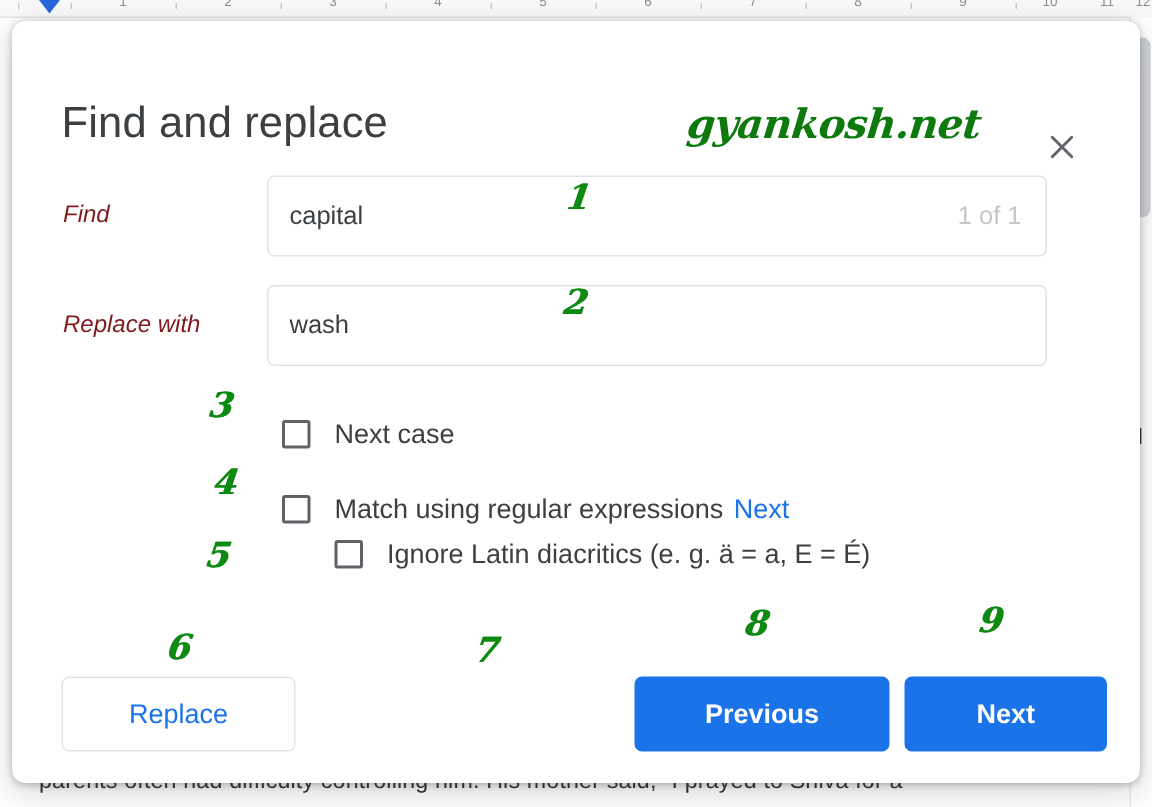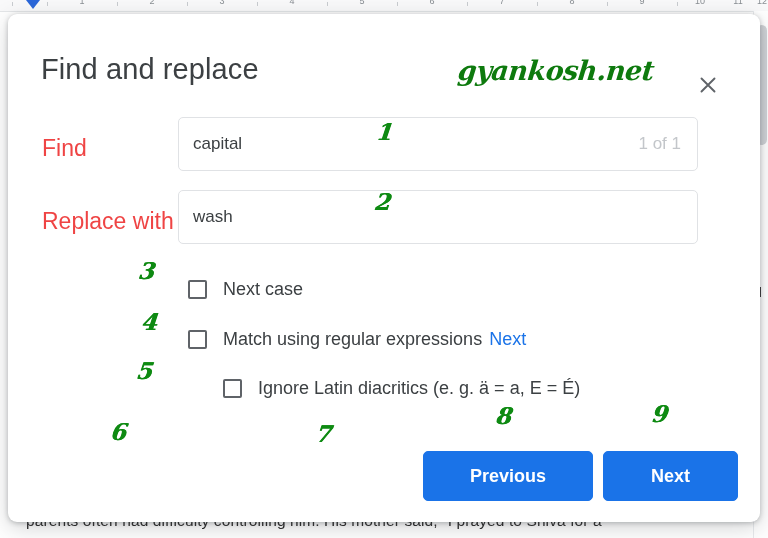--- a/index.html
+++ b/index.html
@@ -102,21 +102,21 @@
     width: 752px;
     height: 508px;
     background: #ffffff;
     border-radius: 9px;
     box-shadow: 0 1px 5px rgba(60,64,67,.32), 0 6px 22px rgba(60,64,67,.22);
     box-sizing: border-box;
   }
 
   #dialog-header {
     position: absolute;
-    left: 0; right: 0; top: 3px;
+    left: 0; right: 0; top: 16px;
     height: 112px;
     padding-left: 40px;
   }
   #dialog-title {
     position: absolute;
     left: 33px;
     top: 36px;
     font-size: 29px;
     color: #3c4043;
     letter-spacing: .1px;
@@ -153,22 +153,23 @@
     left: 0; right: 0;
     height: 54px;
   }
   #row-find  { top: 103px; }
   #row-replace { top: 176px; }
 
   .field-label {
     position: absolute;
     left: 34px;
     top: 18px;
-    font-size: 23px;
-    color: #ef4444;
+    font-size: 16px;
+    color: #7f1d1d;
+    font-style: italic;
   }
   #replace-label { left: 34px; }
 
   .text-field {
     position: absolute;
     left: 170px;
     top: 0;
     width: 520px;
     height: 54px;
     border: 1px solid #e0e2e5;
@@ -223,21 +224,21 @@
   
   .check-row {
     position: absolute;
     left: 180px;
     height: 26px;
     display: flex;
     align-items: center;
   }
   #check-row-case    { top: 262px; }
   #check-row-regex   { top: 312px; }
-  #check-row-latin   { top: 361px; padding-left: 35px; }
+  #check-row-latin   { top: 342px; padding-left: 35px; }
 
   .checkbox {
     width: 19px;
     height: 19px;
     border: 2px solid #5f6368;
     border-radius: 2px;
     box-sizing: border-box;
     background: #fff;
     cursor: pointer;
     flex: 0 0 auto;
@@ -373,20 +374,21 @@
     <span class="checkbox"></span>
     <span class="check-label">Match using regular expressions</span>
     <a id="help-link">Next</a>
   </div>
 
   <div class="check-row" id="check-row-latin">
     <span class="checkbox"></span>
     <span class="check-label">Ignore Latin diacritics (e. g. ä = a, E = É)</span>
   </div>
 
+  <div class="btn btn-outline" id="btn-replace">Replace</div>
   <div class="btn btn-filled" id="btn-previous">Previous</div>
   <div class="btn btn-filled" id="btn-next">Next</div>
 </div>
 
 <span class="annot" id="annot-1">1</span>
 <span class="annot" id="annot-2">2</span>
 <span class="annot" id="annot-3">3</span>
 <span class="annot" id="annot-4">4</span>
 <span class="annot" id="annot-5">5</span>
 <span class="annot" id="annot-6">6</span>

